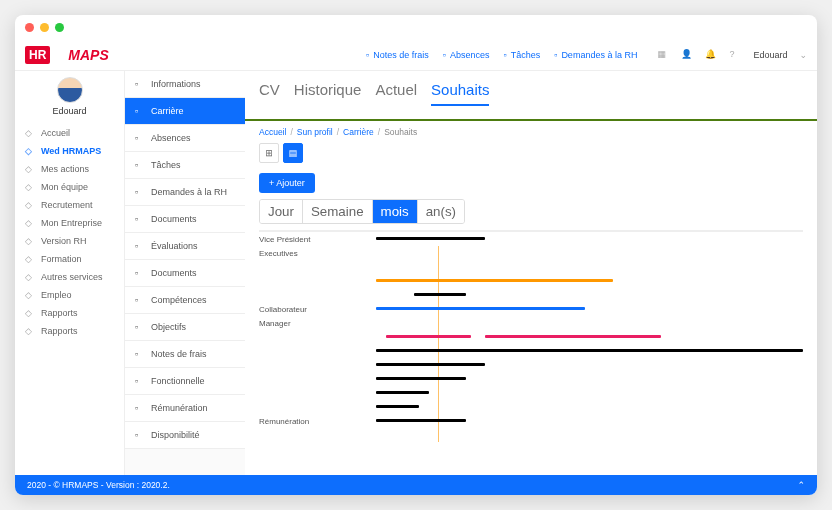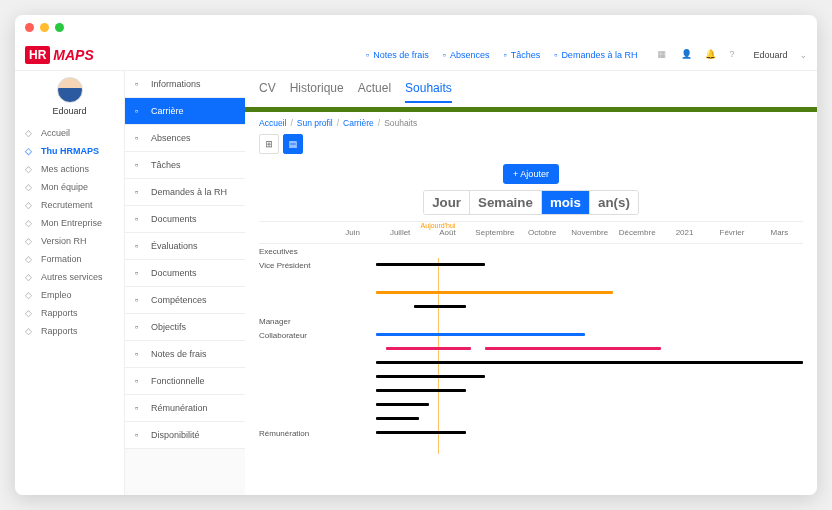--- a/index.html
+++ b/index.html
@@ -6,55 +6,55 @@
 body { background: #f0f0f0; padding: 15px; }
 .window { width: 802px; height: 480px; background: #fff; border-radius: 8px; box-shadow: 0 4px 20px rgba(0,0,0,0.15); overflow: hidden; display: flex; flex-direction: column; }
 .titlebar { height: 24px; display: flex; align-items: center; padding: 0 10px; gap: 6px; }
 .dot { width: 9px; height: 9px; border-radius: 50%; }
 .dot.red { background: #ff5f57; }
 .dot.yellow { background: #febc2e; }
 .dot.green { background: #28c840; }
 .app { flex: 1; display: flex; flex-direction: column; overflow: hidden; }
 .topbar { height: 32px; display: flex; align-items: center; padding: 0 10px; border-bottom: 1px solid #eee; font-size: 9px; color: #666; }
 .logo { display: flex; align-items: center; font-weight: 700; font-size: 14px; }
-.logo-box { background: #e4032e; color: #fff; padding: 2px 4px; border-radius: 2px; margin-right: 3px; font-size: 12px; }
+.logo-box { background: #e4032e; color: #fff; padding: 2px 4px; border-radius: 2px; margin-right: 18px; font-size: 12px; }
 .logo-text { color: #e4032e; font-style: italic; }
 .topbar-links { margin-left: auto; display: flex; gap: 14px; align-items: center; }
 .topbar-link { display: flex; align-items: center; gap: 4px; color: #0d6efd; cursor: pointer; }
 .topbar-right { display: flex; gap: 12px; align-items: center; margin-left: 20px; color: #aaa; }
 .topbar-icon { width: 12px; height: 12px; display: inline-flex; }
 .user-name { color: #444; }
 .body { flex: 1; display: flex; overflow: hidden; }
 .sidebar-outer { width: 110px; background: #fff; border-right: 1px solid #eee; padding: 6px 4px; font-size: 9px; color: #555; }
 .avatar-block { text-align: center; margin-bottom: 8px; }
 .avatar { width: 26px; height: 26px; border-radius: 50%; background: linear-gradient(#f5d5b5 40%, #2c5aa0 40%); margin: 0 auto 3px; border: 1px solid #ddd; }
 .avatar-name { font-size: 9px; color: #333; }
 .snav-item { display: flex; align-items: center; gap: 6px; padding: 4px 6px; cursor: pointer; color: #666; }
 .snav-item.active { color: #0d6efd; font-weight: 600; }
 .snav-icon { width: 10px; height: 10px; opacity: 0.6; display: inline-flex; }
 .sidebar-inner { width: 120px; background: #fafafa; font-size: 9px; }
 .inav-item { display: flex; align-items: center; gap: 6px; padding: 8px 10px; border-bottom: 1px solid #eee; color: #555; cursor: pointer; background: #fff; }
 .inav-item.active { background: #0d6efd; color: #fff; }
 .inav-icon { width: 10px; height: 10px; display: inline-flex; }
 .main { flex: 1; display: flex; flex-direction: column; overflow: hidden; background: #fff; }
-.tabs { display: flex; gap: 14px; padding: 6px 14px 4px; border-bottom: 5px solid #4d7c0f; font-size: 12px; }
+.tabs { display: flex; gap: 14px; padding: 6px 14px 13px; border-bottom: 2px solid #4d7c0f; font-size: 15px; }
 .tab { padding: 4px 0 6px; color: #777; cursor: pointer; }
 .tab.active { color: #0d6efd; border-bottom: 2px solid #0d6efd; }
 .breadcrumb { padding: 6px 14px; font-size: 8.5px; color: #0d6efd; display: flex; gap: 4px; align-items: center; }
 .breadcrumb .sep { color: #aaa; }
 .breadcrumb .current { color: #888; }
 .view-toggles { padding: 0 14px 6px; display: flex; gap: 4px; }
 .vt-btn { width: 20px; height: 20px; border: 1px solid #ddd; background: #fff; display: flex; align-items: center; justify-content: center; cursor: pointer; font-size: 9px; color: #666; border-radius: 2px; }
 .vt-btn.active { background: #0d6efd; color: #fff; border-color: #0d6efd; }
 .content { flex: 1; padding: 4px 14px; overflow: auto; }
 .section-title { font-size: 10px; font-weight: 600; color: #333; margin-bottom: 6px; }
-.toolbar { display: flex; justify-content: center; gap: 6px; align-items: center; margin-bottom: 6px; }
+.toolbar { display: flex; justify-content: flex-start; gap: 6px; align-items: center; margin-bottom: 6px; }
 .btn-add { background: #0d6efd; color: #fff; font-size: 9px; padding: 5px 10px; border: none; border-radius: 3px; cursor: pointer; }
 .range-group { display: flex; font-size: 8.5px; border: 1px solid #ddd; border-radius: 3px; overflow: hidden; }
-.range-btn { padding: 4px 8px; border: none; background: #fff; color: #666; cursor: pointer; border-right: 1px solid #ddd; font-weight: bold; }
+.range-btn { padding: 4px 8px; border: none; background: #fff; color: #666; cursor: pointer; border-right: 1px solid #ddd; }
 .range-btn:last-child { border-right: none; }
 .range-btn.active { background: #0d6efd; color: #fff; }
 .gantt { position: relative; font-size: 8px; }
 .gantt-header { display: flex; border-top: 1px solid #eee; border-bottom: 1px solid #eee; }
 .gantt-label-col { width: 70px; flex-shrink: 0; }
 .gantt-months { flex: 1; display: flex; position: relative; }
 .month { flex: 1; text-align: center; padding: 6px 0; color: #777; }
 .today-marker { position: absolute; top: 0; font-size: 7px; color: #ff9800; transform: translateX(-50%); }
 .today-line { position: absolute; top: 14px; bottom: 0; width: 1px; background: #ff9800; opacity: 0.6; }
 .gantt-body { position: relative; }
@@ -113,21 +113,21 @@
           <div class="avatar"></div>
           <div class="avatar-name">Edouard</div>
         </div>
         <div id="outer-nav">
             <div class="snav-item">
               <span class="snav-icon">◇</span>
               <span>Accueil</span>
             </div>
             <div class="snav-item active">
               <span class="snav-icon">◇</span>
-              <span>Thu HRMAPS</span>
+              <span>Wed HRMAPS</span>
             </div>
             <div class="snav-item">
               <span class="snav-icon">◇</span>
               <span>Mes actions</span>
             </div>
             <div class="snav-item">
               <span class="snav-icon">◇</span>
               <span>Mon équipe</span>
             </div>
             <div class="snav-item">
@@ -252,73 +252,60 @@
             <div class="range-group" id="range-group">
                 <button class="range-btn">Jour</button>
                 <button class="range-btn">Semaine</button>
                 <button class="range-btn active">mois</button>
                 <button class="range-btn">an(s)</button>
               </div>
           </div>
           <div class="gantt">
             <div class="gantt-header">
               <div class="gantt-label-col"></div>
-              <div class="gantt-months" id="gantt-months">
-                  <div class="today-marker" style="left: 23%;">Aujourd'hui</div>
-                  <div class="month">Juin</div>
-                  <div class="month">Juillet</div>
-                  <div class="month">Août</div>
-                  <div class="month">Septembre</div>
-                  <div class="month">Octobre</div>
-                  <div class="month">Novembre</div>
-                  <div class="month">Décembre</div>
-                  <div class="month">2021</div>
-                  <div class="month">Février</div>
-                  <div class="month">Mars</div>
-                </div>
             </div>
             <div class="gantt-body" id="gantt-body">
                 <div class="today-line" style="left: calc(23% + 53.9px);"></div>
                 <div class="gantt-row">
+                  <div class="gantt-row-label">Vice Président</div>
+                  <div class="gantt-row-bars">
+                    <div class="bar" style="left: 10%; width: 23%; background: rgb(0, 0, 0);"></div>
+                  </div>
+                </div>
+                <div class="gantt-row">
                   <div class="gantt-row-label">Executives</div>
                   <div class="gantt-row-bars"></div>
                 </div>
                 <div class="gantt-row">
-                  <div class="gantt-row-label">Vice Président</div>
-                  <div class="gantt-row-bars">
-                    <div class="bar" style="left: 10%; width: 23%; background: rgb(0, 0, 0);"></div>
-                  </div>
-                </div>
-                <div class="gantt-row">
                   <div class="gantt-row-label"></div>
                   <div class="gantt-row-bars"></div>
                 </div>
                 <div class="gantt-row">
                   <div class="gantt-row-label"></div>
                   <div class="gantt-row-bars">
                     <div class="bar" style="left: 10%; width: 50%; background: rgb(255, 152, 0);"></div>
                   </div>
                 </div>
                 <div class="gantt-row">
                   <div class="gantt-row-label"></div>
                   <div class="gantt-row-bars">
                     <div class="bar" style="left: 18%; width: 11%; background: rgb(0, 0, 0);"></div>
+                  </div>
+                </div>
+                <div class="gantt-row">
+                  <div class="gantt-row-label">Collaborateur</div>
+                  <div class="gantt-row-bars">
+                    <div class="bar" style="left: 10%; width: 44%; background: rgb(13, 110, 253);"></div>
                   </div>
                 </div>
                 <div class="gantt-row">
                   <div class="gantt-row-label">Manager</div>
                   <div class="gantt-row-bars"></div>
                 </div>
                 <div class="gantt-row">
-                  <div class="gantt-row-label">Collaborateur</div>
-                  <div class="gantt-row-bars">
-                    <div class="bar" style="left: 10%; width: 44%; background: rgb(13, 110, 253);"></div>
-                  </div>
-                </div>
-                <div class="gantt-row">
                   <div class="gantt-row-label"></div>
                   <div class="gantt-row-bars">
                     <div class="bar" style="left: 12%; width: 18%; background: rgb(233, 30, 99);"></div>
                     <div class="bar" style="left: 33%; width: 37%; background: rgb(233, 30, 99);"></div>
                   </div>
                 </div>
                 <div class="gantt-row">
                   <div class="gantt-row-label"></div>
                   <div class="gantt-row-bars">
                     <div class="bar" style="left: 10%; width: 90%; background: rgb(0, 0, 0);"></div>
@@ -354,15 +341,19 @@
                     <div class="bar" style="left: 10%; width: 19%; background: rgb(0, 0, 0);"></div>
                   </div>
                 </div>
                 <div class="gantt-row">
                   <div class="gantt-row-bars"></div>
                 </div>
               </div>
           </div>
         </div>
       </div>
+    </div>
+    <div class="footer">
+      <span>2020 - © HRMAPS - Version : 2020.2.</span>
+      <span class="footer-caret">⌃</span>
     </div>
   </div>
 </div>
 
 </body></html>

